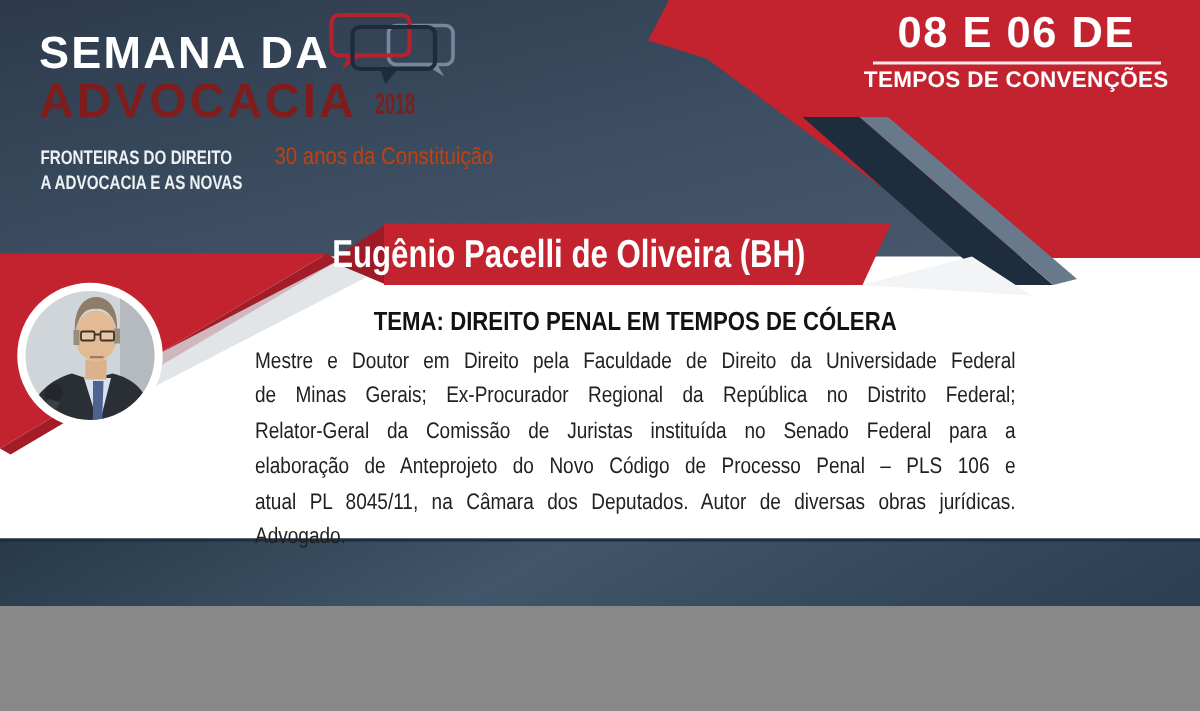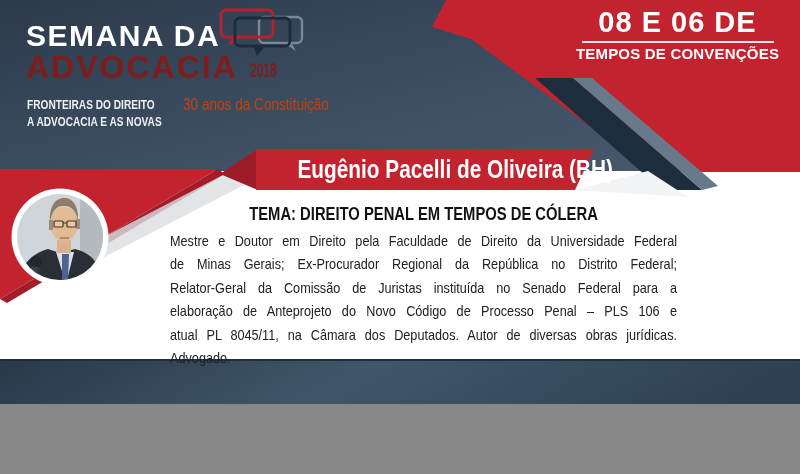--- a/index.html
+++ b/index.html
@@ -18,21 +18,21 @@
   .tag1{top:97px;margin-top:17px;} .tag2{top:97px;}
   .anos{left:183px;top:96px;color:#c2410c;font-size:16px;white-space:nowrap;}
   .anos span{display:inline-block;transform:scaleX(.85);transform-origin:0 50%;}
   
   .dateblock{left:555px;top:7px;width:245px;text-align:center;color:#fff;}
   .d1{font-size:29px;font-weight:bold;letter-spacing:1px;line-height:31px;white-space:nowrap;}
   .d2{font-size:21px;font-weight:bold;letter-spacing:.5px;line-height:23px;white-space:nowrap;}
   .divider{width:192px;height:2px;background:#fff;opacity:.9;margin:3px auto 2px auto;}
   .v1,.v2{font-size:15px;font-weight:bold;letter-spacing:.2px;line-height:18px;white-space:nowrap;}
   
-  .ribbon-text{left:258px;top:149px;width:318px;height:41px;display:flex;align-items:center;justify-content:flex-start;}
+  .ribbon-text{left:258px;top:149px;width:318px;height:41px;display:flex;align-items:center;justify-content:flex-end;}
   .ribbon-text span{display:inline-block;color:#fff;font-size:26px;font-weight:bold;white-space:nowrap;
         transform:scaleX(.8);transform-origin:50% 50%;}
   
   .content{left:170px;top:0;width:600px;transform:scaleX(.845);transform-origin:0 0;color:#232021;}
   .tema{margin-top:203px;text-align:center;font-size:17.5px;font-weight:bold;line-height:22px;color:#121212;}
   .bio{margin-top:4px;font-size:15px;line-height:23.4px;}
   .bio-line{text-align:justify;text-align-last:justify;}
   .bio-line.last{text-align-last:left;}
   
   .footer-logos{left:0;right:0;top:431px;display:flex;justify-content:center;align-items:flex-end;gap:9px;}

